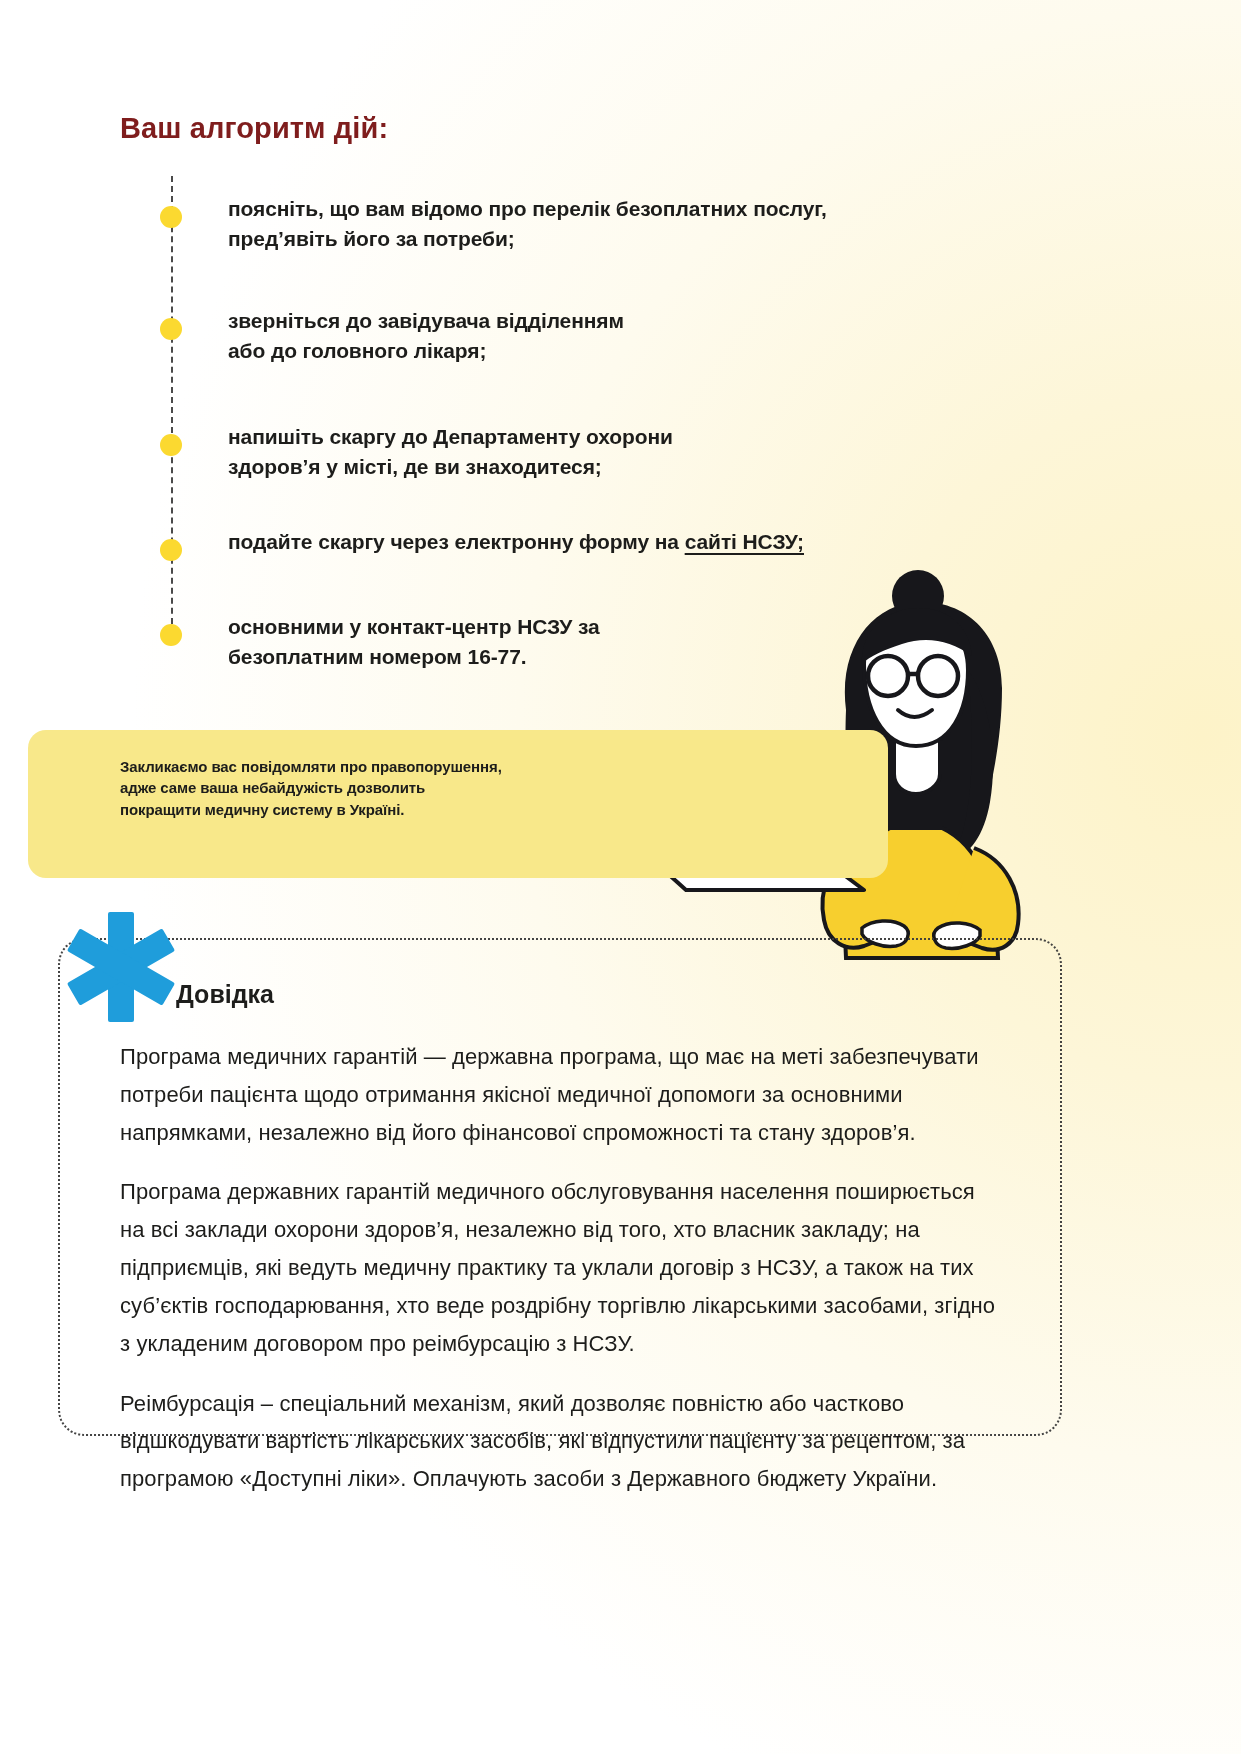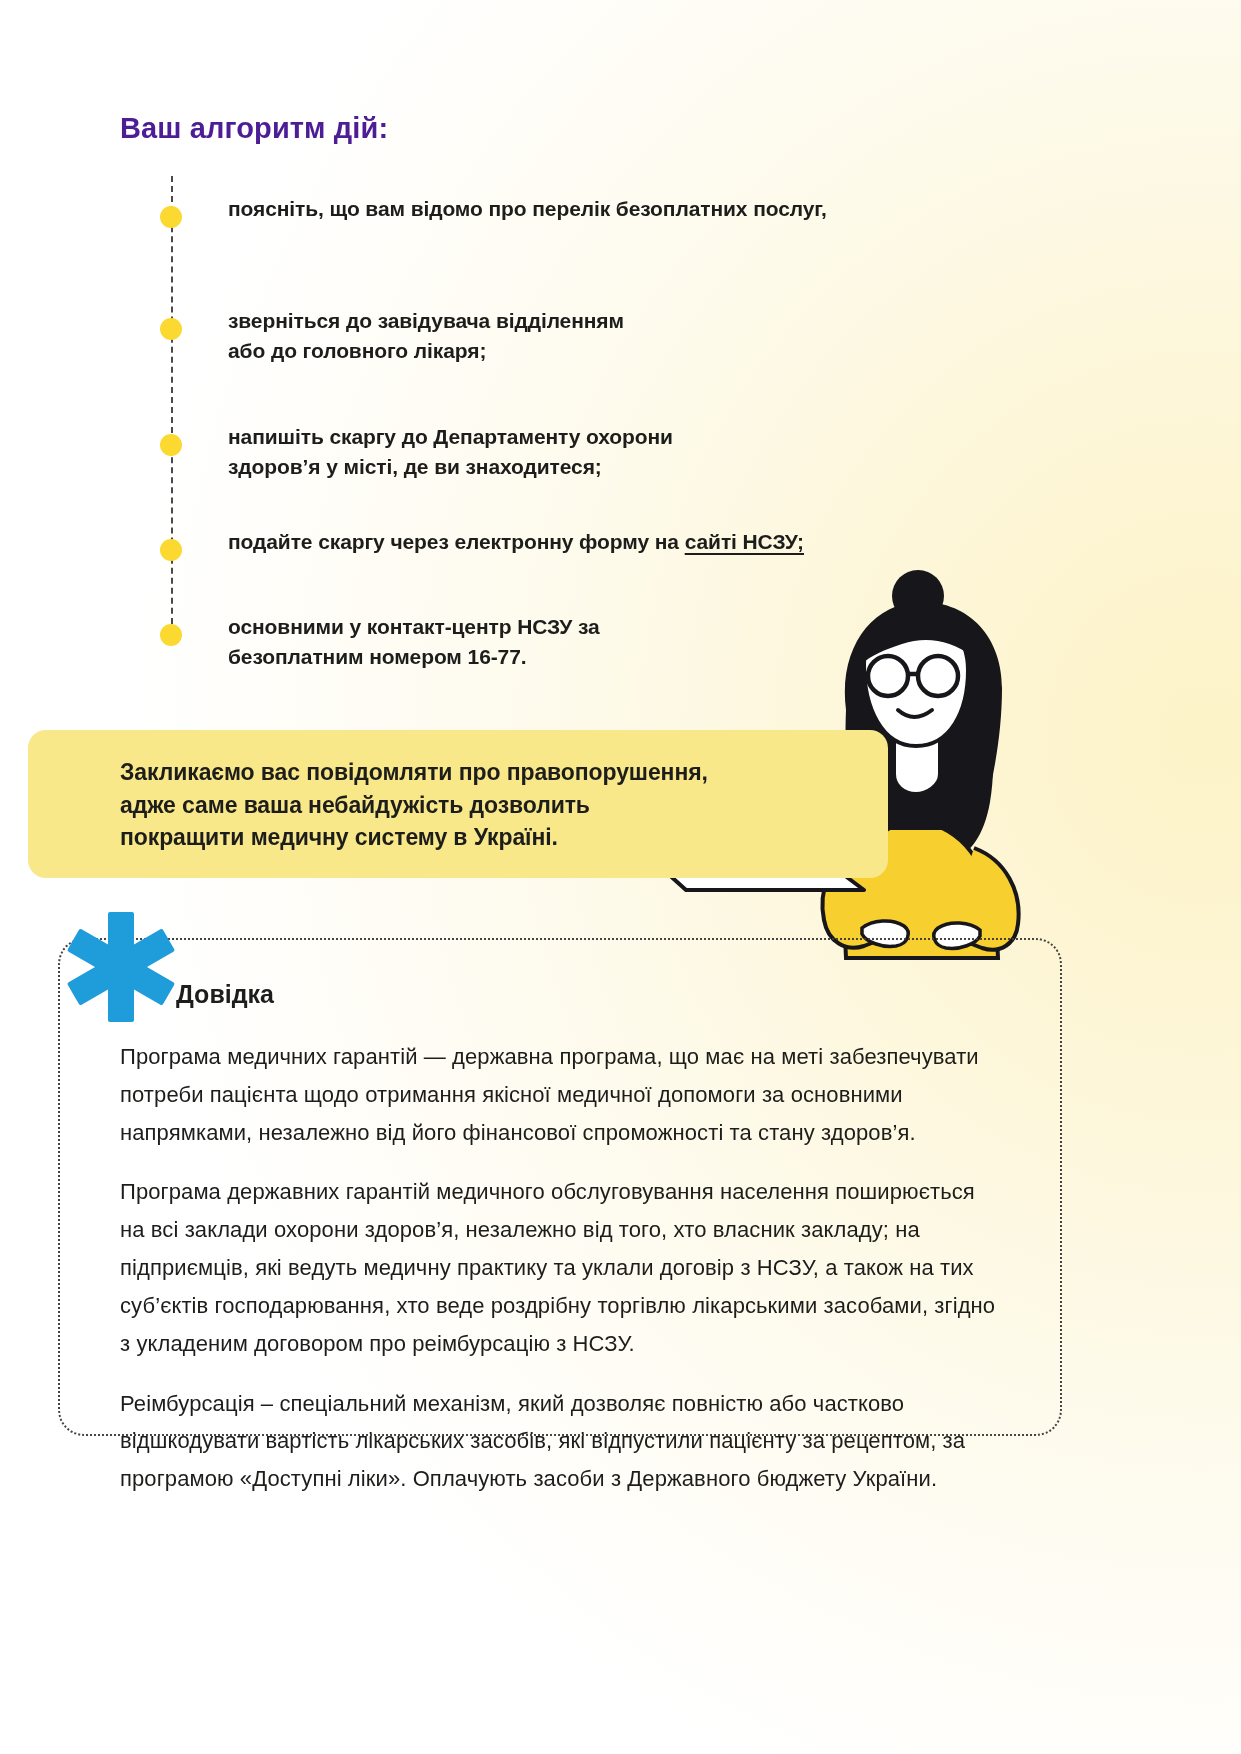--- a/index.html
+++ b/index.html
@@ -27,21 +27,21 @@
 
   .layer { position: absolute; inset: 0; }
 
   
   .algo-title {
     position: absolute;
     left: 120px;
     top: 112px;
     font-size: 29px;
     font-weight: 700;
-    color: #4c1d95;
+    color: #7f1d1d;
     letter-spacing: .1px;
     white-space: nowrap;
   }
 
   
   .timeline-line {
     position: absolute;
     left: 171px;
     top: 176px;
     width: 0;
@@ -89,21 +89,21 @@
     width: 860px;
     height: 148px;
     background: #f8e88a;
     border-radius: 18px;
   }
   .callout-text {
     position: absolute;
     left: 120px;
     top: 756px;
     width: 700px;
-    font-size: 23px;
+    font-size: 15px;
     font-weight: 700;
     line-height: 1.42;
     color: #1d1d1b;
     letter-spacing: -.1px;
   }
 
   
   .illustration {
     position: absolute;
     left: 650px;
@@ -168,20 +168,21 @@
 <div class="layer">
 
   <div class="algo-title">Ваш алгоритм дій:</div>
 
   <div class="timeline-line"></div>
 
   <div class="step" style="top:200px">
     <div class="dot"></div>
     <div class="step-text">
       <span>поясніть, що вам відомо про перелік безоплатних послуг,</span><br>
+      <span>пред’явіть його за потреби;</span>
     </div>
   </div>
 
   <div class="step" style="top:312px">
     <div class="dot"></div>
     <div class="step-text">
       <span>зверніться до завідувача відділенням</span><br>
       <span>або до головного лікаря;</span>
     </div>
   </div>

